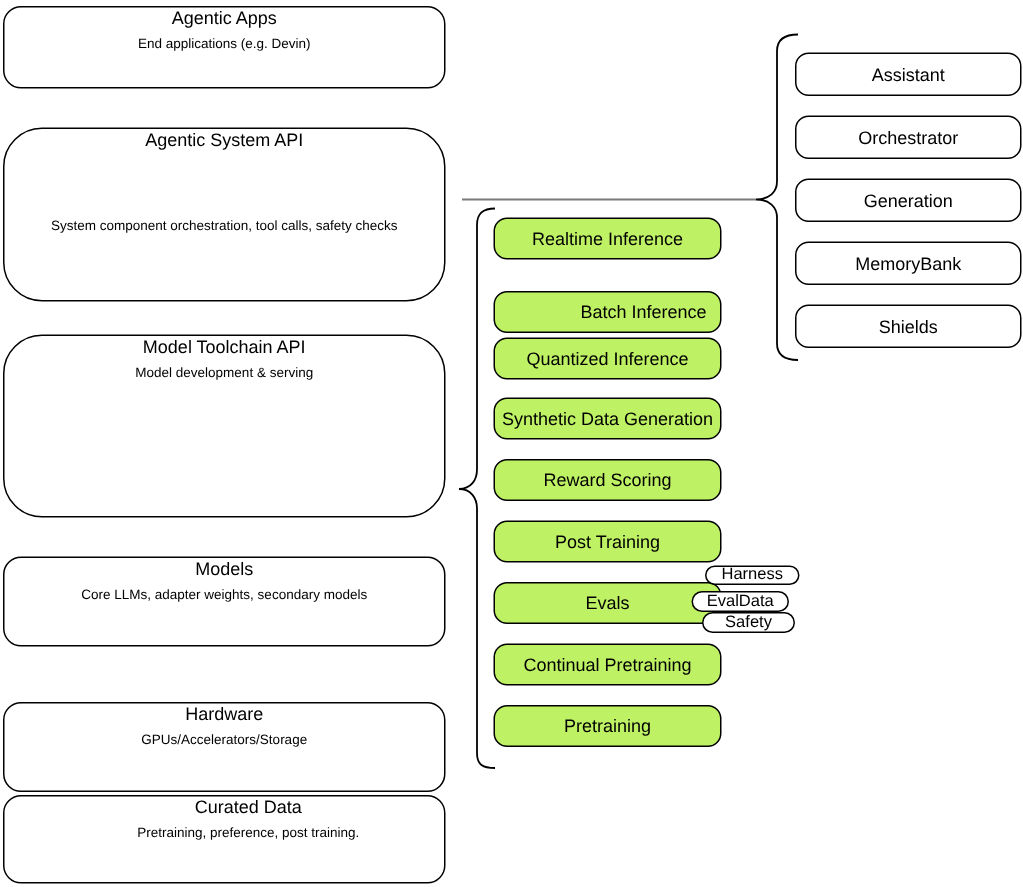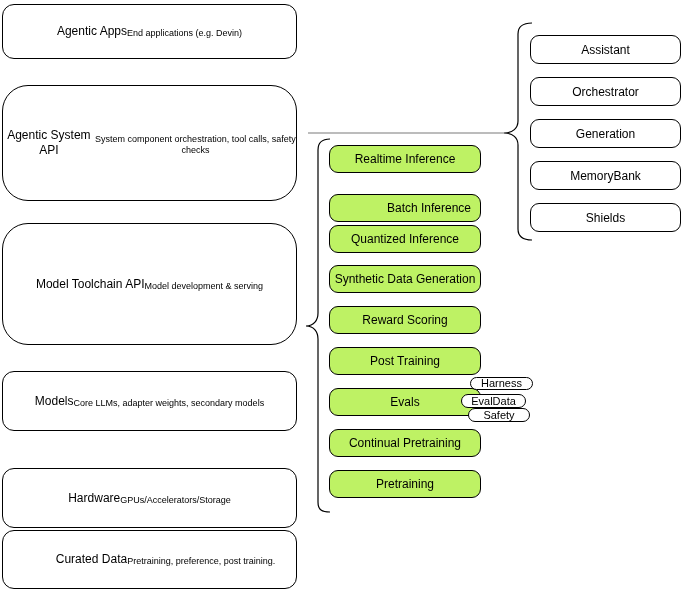--- a/index.html
+++ b/index.html
@@ -25,31 +25,31 @@
   svg.connectors path.connector-line { fill: none; stroke: #7a7a7a; stroke-width: 1.2; }
 
   
   .lbox {
     position: absolute;
     left: 2px;
     width: 295px;
     border: 1px solid #000;
     background: #fff;
     display: flex;
-    flex-direction: row;
-    justify-content: center;
+    flex-direction: column;
+    justify-content: flex-start;
     align-items: center;
     text-align: center;
     z-index: 2;
   }
   .lbox .box-title { font-size: 12px; line-height: 15px; }
   .lbox .box-subtitle { font-size: 9px; line-height: 11px; margin-top: 4px; }
 
   .lbox-agentic-apps      { top: 4px;   height: 55px;  border-radius: 12px; }
-  .lbox-agentic-system    { top: 85px;  height: 116px; border-radius: 26px; }
+  .lbox-agentic-system    { top: 85px;  height: 116px; border-radius: 26px; gap: 40px; }
   .lbox-model-toolchain   { top: 223px; height: 122px; border-radius: 26px; }
   .lbox-models            { top: 371px; height: 60px;  border-radius: 12px; }
   .lbox-hardware          { top: 468px; height: 60px;  border-radius: 12px; }
   .lbox-curated-data      { top: 530px; height: 59px;  border-radius: 12px; padding-left: 32px; }
 
   
   .mbox {
     position: absolute;
     left: 329px;
     width: 152px;

